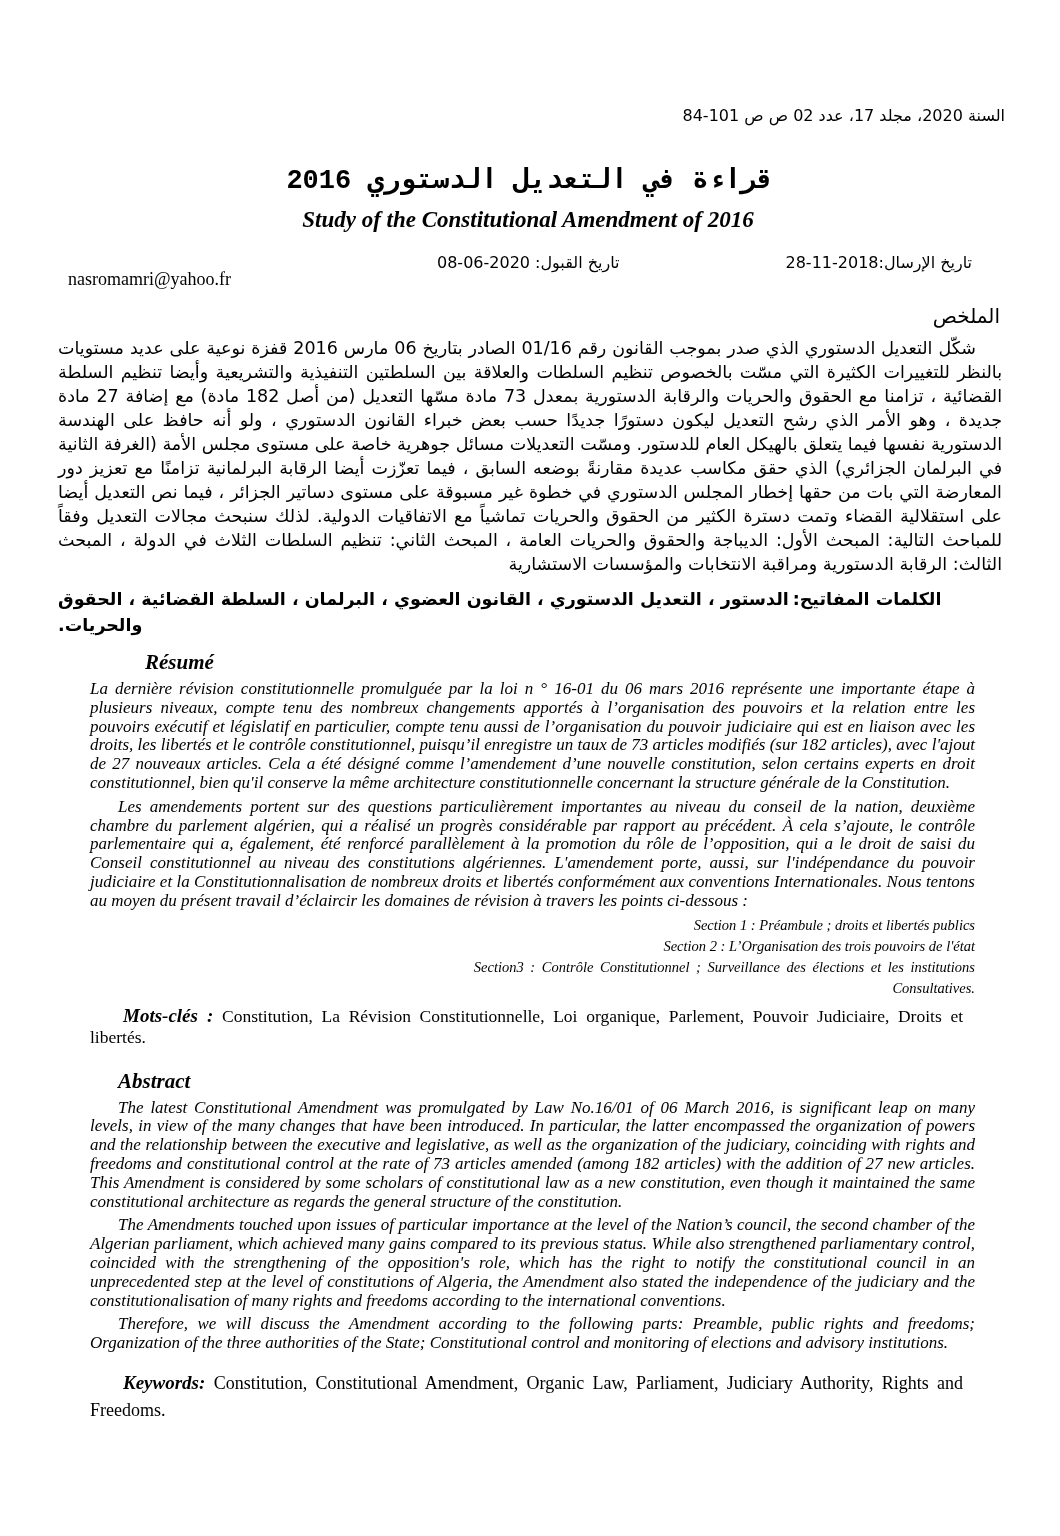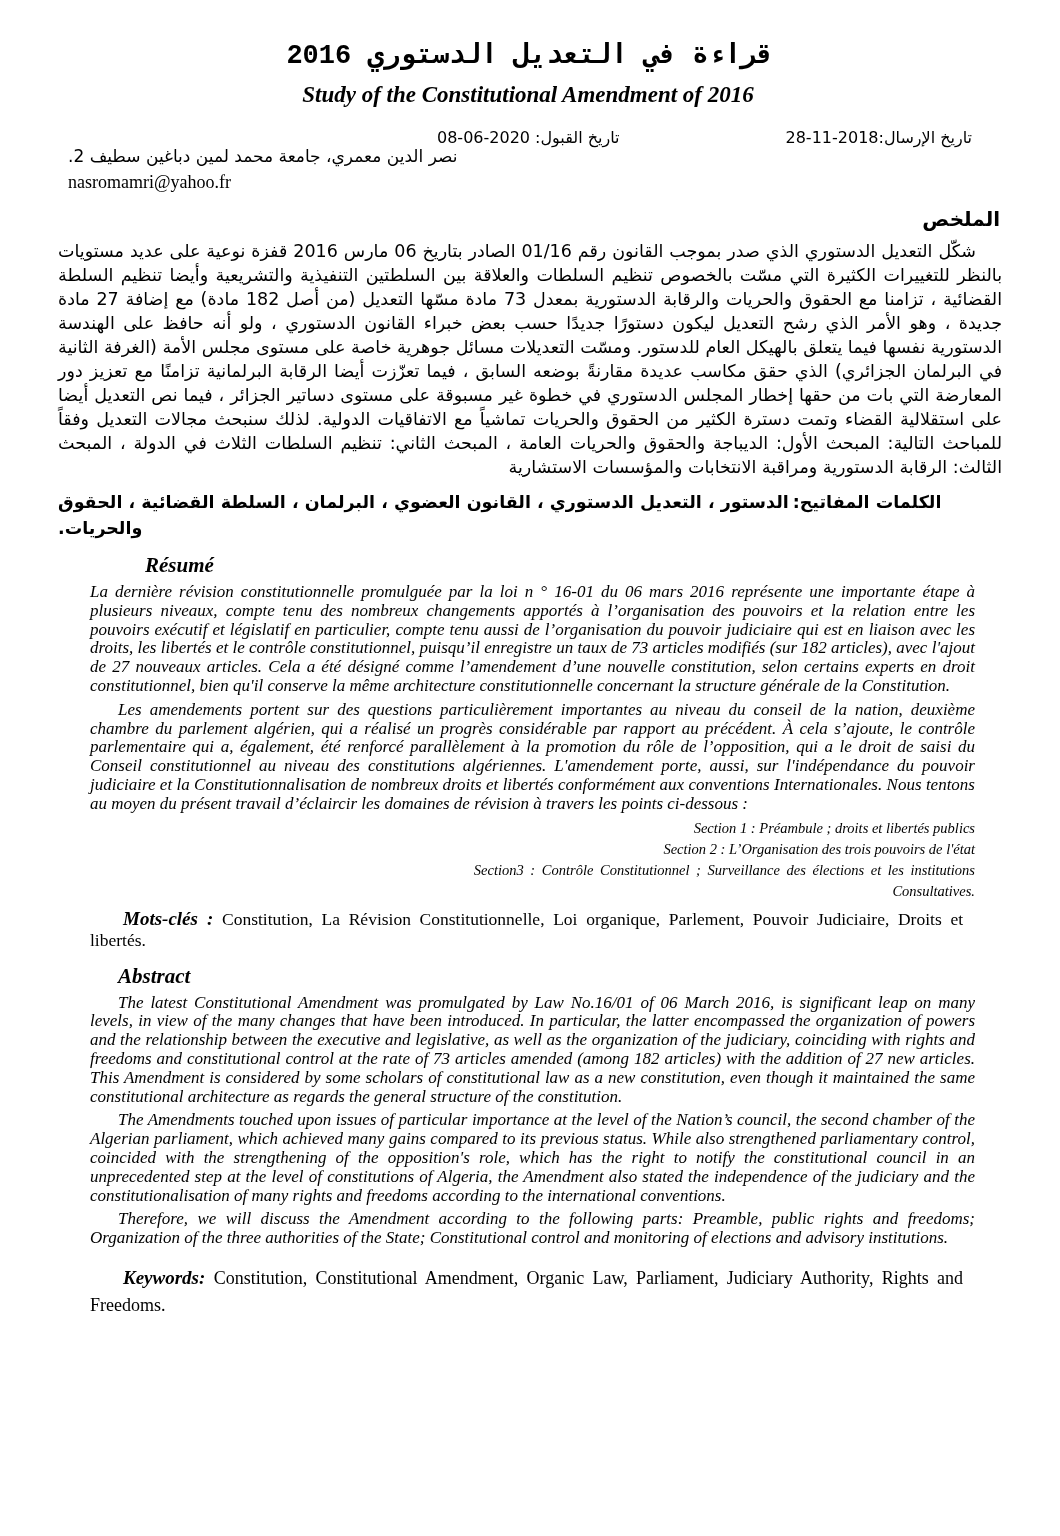--- a/index.html
+++ b/index.html
@@ -23,36 +23,36 @@
                font-family:"DejaVu Sans", sans-serif; }
   .date-accepted { position:absolute; left:437px; top:16px; direction:rtl; }
   .date-received { position:absolute; right:88px; top:16px; direction:rtl; }
 
   .author { margin:8px 0 0 68px; direction:rtl; text-align:left;
             font-size:17px; font-family:"DejaVu Sans", sans-serif; }
 
   .email { margin:6px 0 0 68px; font-size:18px; font-family:"Liberation Serif", serif; }
 
   .heading-ar { margin:14px 60px 0 0; text-align:right; direction:rtl;
-                font-weight:700; font-size:20px;
+                font-weight:400; font-size:20px;
                 font-family:"DejaVu Sans", sans-serif; }
 
   .body-ar { margin:8px 58px 0 58px; direction:rtl; text-align:justify;
              font-size:17.5px; line-height:24px; text-indent:26px;
              font-family:"DejaVu Sans", sans-serif; }
 
   .keywords-ar { margin:10px 58px 0 58px; direction:rtl; text-align:left;
                  font-weight:700; font-size:17.5px; line-height:26px;
                  font-family:"DejaVu Sans", sans-serif; }
   .keywords-ar .kw-label-ar { margin-left:4px; }
 
   .heading-script { font-weight:700; font-style:italic; font-size:21px;
                     font-family:"Liberation Serif", serif; }
   .resume-heading   { margin:12px 0 0 145px; }
-  .abstract-heading { margin:12px 0 0 118px; }
+  .abstract-heading { margin:20px 0 0 118px; }
 
   .body-latin { margin:5px 85px 0 90px; text-align:justify;
                 font-style:italic; font-size:17px; line-height:18.8px; }
   .indent { text-indent:28px; }
   p { margin-bottom:0; }
 
   .sections { margin:4px 85px 0 90px; font-style:italic; font-size:14.5px;
               line-height:21px; }
   .section-line { text-align:right; }
   .section3 { word-spacing:3px; }
@@ -60,31 +60,31 @@
   .kw-latin { margin:6px 97px 0 90px; text-align:justify; text-indent:33px;
               font-size:17.5px; line-height:21.5px; font-style:normal; }
   .kw-latin .kw-label-script { font-weight:700; font-style:italic; font-size:19px; }
   .kw-en { margin-top:16px; font-size:18px; line-height:27px; }
 </style>
 </head>
 <body>
 
 <div class="page">
 
+  <div class="journal-header">السنة 2020، مجلد 17، عدد 02 ص ص 101-84</div>
 
   <h1 class="title-ar">قراءة في التعديل الدستوري 2016</h1>
 
   <h2 class="title-en">Study of the Constitutional Amendment of 2016</h2>
 
   <div class="dates-row">
     <span class="date-accepted">تاريخ القبول: 2020-06-08</span>
     <span class="date-received">تاريخ الإرسال:2018-11-28</span>
   </div>
 
-  <div class="author">نصر الدين معمري، جامعة محمد لمين دباغين سطيف 2.</div>
 
   <div class="email">nasromamri@yahoo.fr</div>
 
   <div class="heading-ar">الملخص</div>
 
   <p class="body-ar">شكّل التعديل الدستوري الذي صدر بموجب القانون رقم 01/16 الصادر بتاريخ 06 مارس 2016 قفزة نوعية على عديد مستويات بالنظر للتغييرات الكثيرة التي مسّت بالخصوص تنظيم السلطات والعلاقة بين السلطتين التنفيذية والتشريعية وأيضا تنظيم السلطة القضائية ، تزامنا مع الحقوق والحريات والرقابة الدستورية بمعدل 73 مادة مسّها التعديل (من أصل 182 مادة) مع إضافة 27 مادة جديدة ، وهو الأمر الذي رشح التعديل ليكون دستورًا جديدًا حسب بعض خبراء القانون الدستوري ، ولو أنه حافظ على الهندسة الدستورية نفسها فيما يتعلق بالهيكل العام للدستور. ومسّت التعديلات مسائل جوهرية خاصة على مستوى مجلس الأمة (الغرفة الثانية في البرلمان الجزائري) الذي حقق مكاسب عديدة مقارنةً بوضعه السابق ، فيما تعزّزت أيضا الرقابة البرلمانية تزامنًا مع تعزيز دور المعارضة التي بات من حقها إخطار المجلس الدستوري في خطوة غير مسبوقة على مستوى دساتير الجزائر ، فيما نص التعديل أيضا على استقلالية القضاء وتمت دسترة الكثير من الحقوق والحريات تماشياً مع الاتفاقيات الدولية. لذلك سنبحث مجالات التعديل وفقاً للمباحث التالية: المبحث الأول: الديباجة والحقوق والحريات العامة ، المبحث الثاني: تنظيم السلطات الثلاث في الدولة ، المبحث الثالث: الرقابة الدستورية ومراقبة الانتخابات والمؤسسات الاستشارية</p>
 
   <p class="keywords-ar"><span class="kw-label-ar">الكلمات المفاتيح:</span><span>الدستور ، التعديل الدستوري ، القانون العضوي ، البرلمان ، السلطة القضائية ، الحقوق والحريات.</span></p>
 
   <div class="heading-script resume-heading">Résumé</div>

